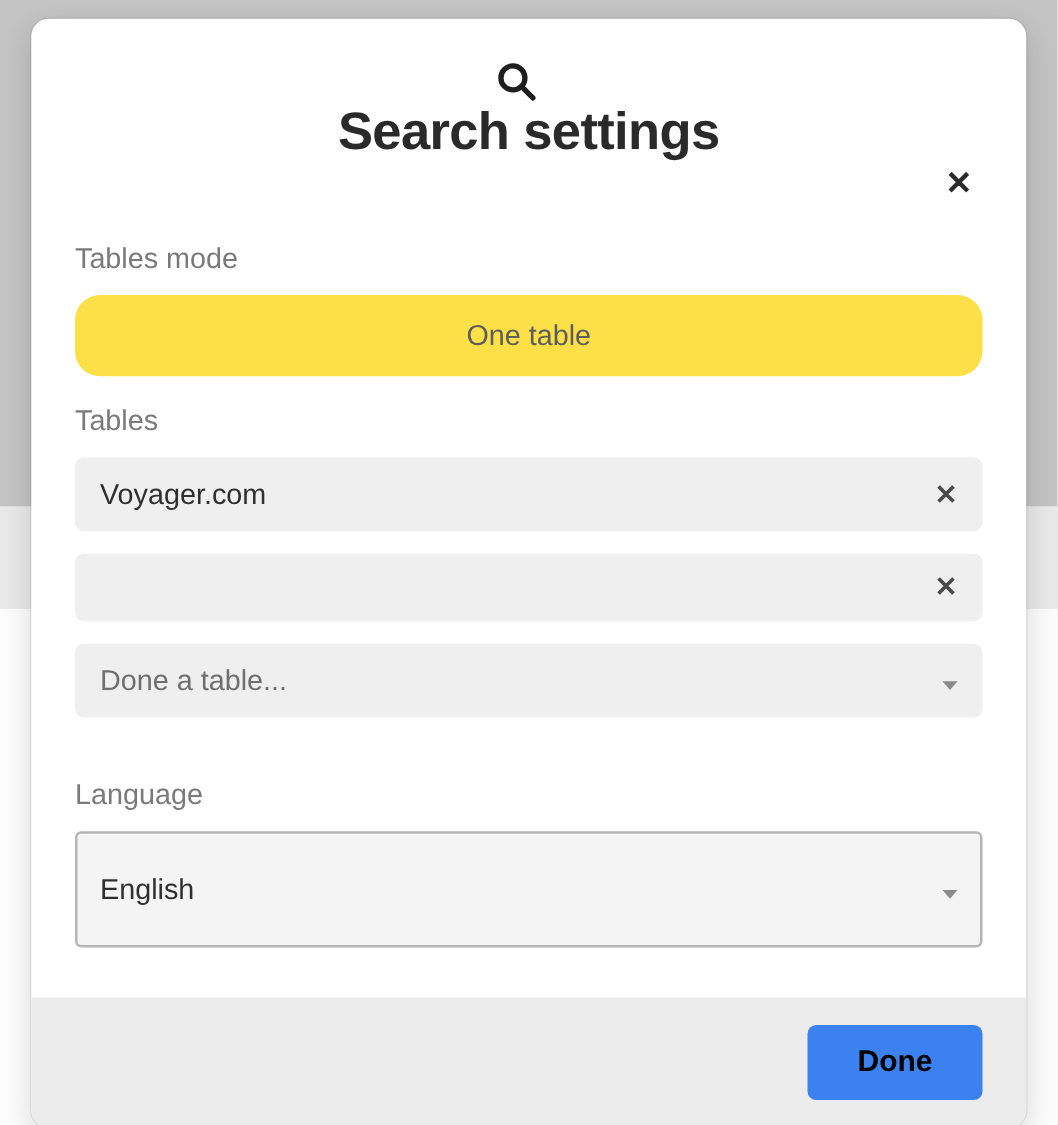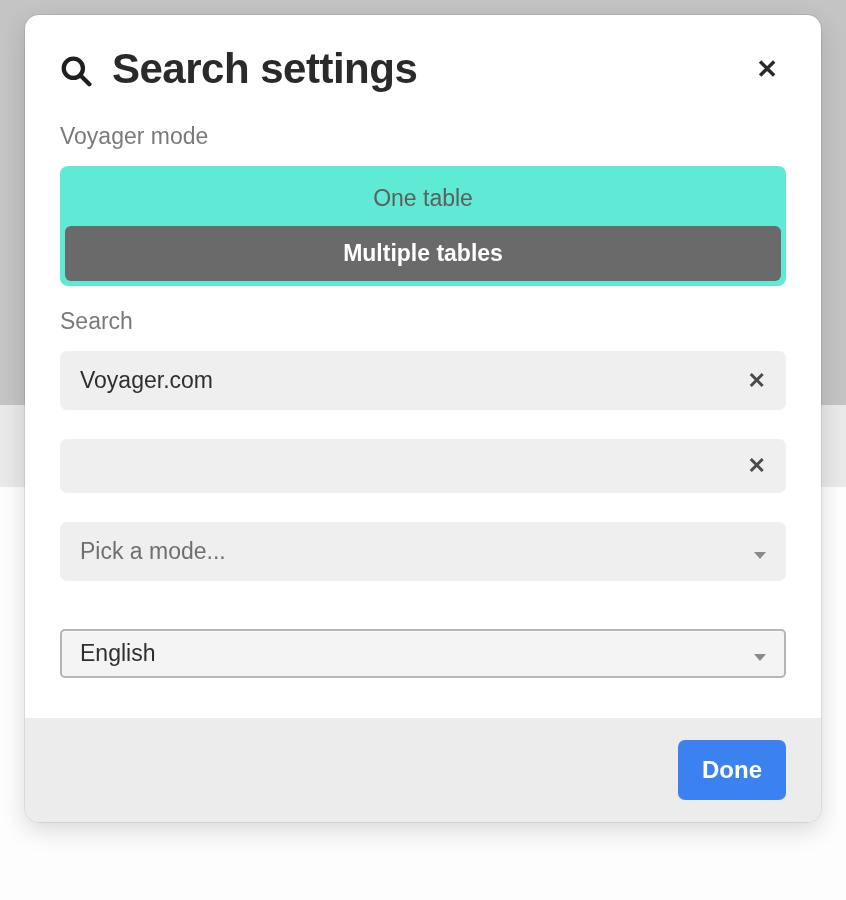--- a/index.html
+++ b/index.html
@@ -40,20 +40,21 @@
       border-radius: 14px;
       box-shadow: 0 0 0 1px rgba(0,0,0,0.08), 0 8px 24px rgba(0,0,0,0.15);
       overflow: hidden;
       display: flex;
       flex-direction: column;
     }
     .modal-header {
       display: flex;
       align-items: center;
       padding: 30px 35px 22px 35px;
+      flex-direction: column;
     }
     .modal-header .search-icon {
       width: 32px;
       height: 32px;
       margin-right: 20px;
       margin-top: 4px;
     }
     .modal-title {
       font-size: 42px;
       font-weight: 700;
@@ -79,25 +80,24 @@
       font-weight: 400;
       color: #7a7a7a;
       margin-bottom: 16px;
       margin-top: 22px;
     }
     .section-label:first-child {
       margin-top: 0;
     }
     .segmented {
       display: flex;
-      background: #5eead4;
-      border-radius: 8px;
+      background: #fde047;
+      border-radius: 20px;
       padding: 5px;
       gap: 0;
-      flex-direction: column;
     }
     .segmented-item {
       flex: 1;
       text-align: center;
       padding: 14px 0;
       font-size: 23px;
       font-weight: 400;
       color: #5e5e5e;
       cursor: pointer;
       border-radius: 6px;
@@ -108,21 +108,21 @@
       background: #6a6a6a;
       color: #ffffff;
       font-weight: 600;
     }
     .table-chip {
       display: flex;
       align-items: center;
       background: #efefef;
       border-radius: 7px;
       padding: 16px 20px;
-      margin-bottom: 29px;
+      margin-bottom: 18px;
       font-size: 23px;
       color: #2f2f2f;
     }
     .chip-remove {
       margin-left: auto;
       font-size: 22px;
       font-weight: 700;
       color: #4a4a4a;
       cursor: pointer;
       background: none;
@@ -149,44 +149,44 @@
     .lang-section {
       margin-top: 48px;
     }
     .language-select {
       width: 100%;
       display: flex;
       align-items: center;
       background: #f4f4f4;
       border: 2px solid #b5b5b5;
       border-radius: 5px;
-      padding: 9px 18px;
+      padding: 31px 18px;
       font-size: 23px;
       color: #2f2f2f;
       cursor: pointer;
       box-shadow: inset 0 1px 0 rgba(255,255,255,0.6);
     }
     .select-caret {
       margin-left: auto;
       color: #8a8a8a;
     }
     .modal-footer {
       background: #ececec;
       padding: 22px 35px;
       display: flex;
       justify-content: flex-end;
     }
     .done-btn {
       background: #3b82f0;
-      color: #ffffff;
+      color: #000000;
       font-size: 24px;
       font-weight: 600;
       border: none;
       border-radius: 7px;
-      padding: 16px 24px;
+      padding: 16px 40px;
       cursor: pointer;
     }
     .caret-down {
       width: 0;
       height: 0;
       border-left: 6px solid transparent;
       border-right: 6px solid transparent;
       border-top: 7px solid #8a8a8a;
       display: inline-block;
     }
@@ -206,47 +206,47 @@
       </svg>
     </span>
     <h1 class="modal-title">Search settings</h1>
     <button class="close-btn">
       <span>✕</span>
     </button>
   </div>
 
   <div class="modal-body">
 
-    <div class="section-label">Voyager mode</div>
+    <div class="section-label">Tables mode</div>
     <div class="segmented">
       <button class="segmented-item">One table</button>
-      <button class="segmented-item active">Multiple tables</button>
-    </div>
-
-    <div class="section-label">Search</div>
+    </div>
+
+    <div class="section-label">Tables</div>
 
     <div class="table-chip">
       <span>Voyager.com</span>
       <button class="chip-remove">
         <span>✕</span>
       </button>
     </div>
 
     <div class="table-chip">
       <button class="chip-remove">
         <span>✕</span>
       </button>
     </div>
 
     <button class="table-picker">
-      <span>Pick a mode...</span>
+      <span>Done a table...</span>
       <span class="picker-caret"><span class="caret-down"></span></span>
     </button>
 
     <div class="lang-section">
+      <div class="section-label">Language</div>
       <div class="language-select">
         <span>English</span>
         <span class="select-caret"><span class="caret-down"></span></span>
       </div>
     </div>
 
   </div>
 
   <div class="modal-footer">
     <button class="done-btn">Done</button>

